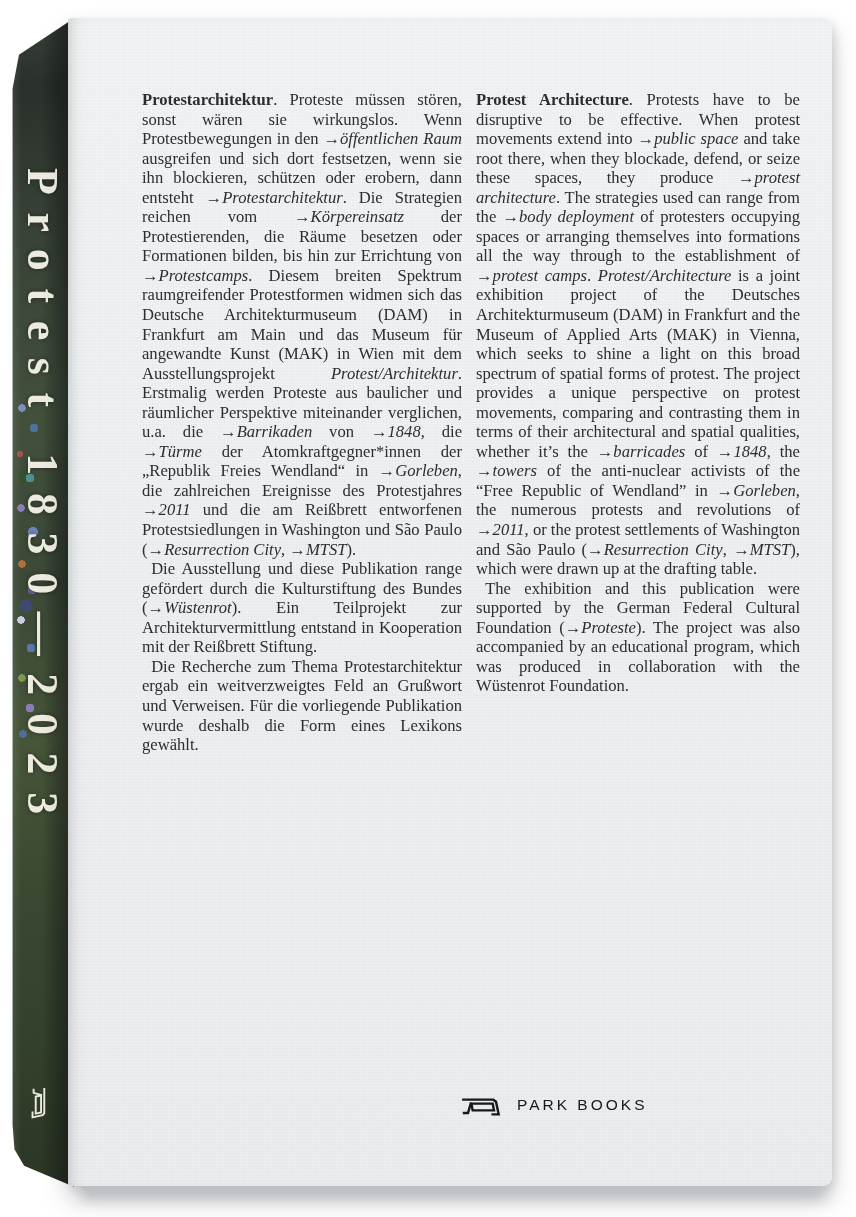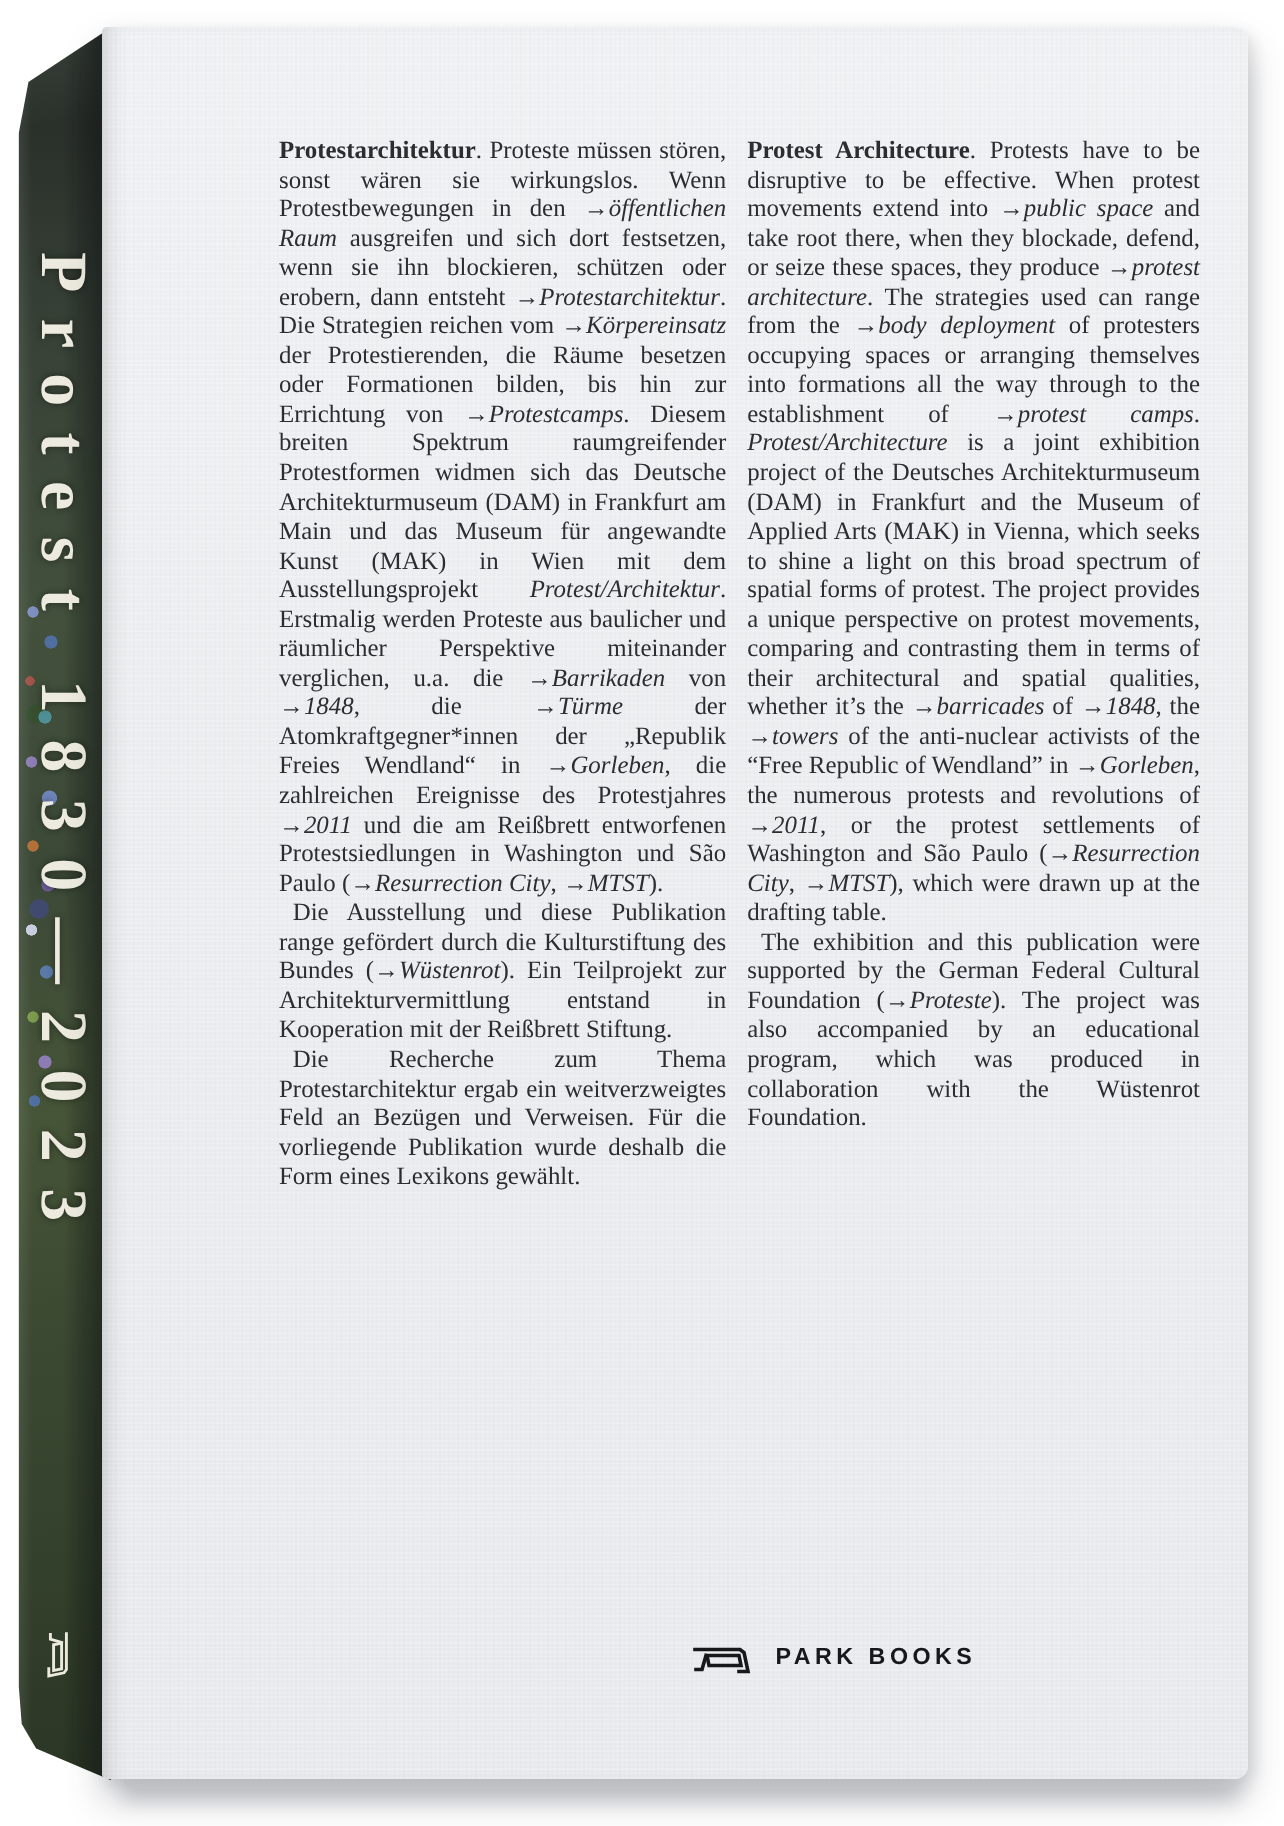--- a/index.html
+++ b/index.html
@@ -59,21 +59,21 @@
     position:absolute;left:58px;right:0;top:2px;height:1168px;
     background:
       repeating-linear-gradient(0deg, rgba(255,255,255,.18) 0 1px, rgba(0,0,0,0) 1px 3px),
       repeating-linear-gradient(90deg, rgba(175,182,195,.05) 0 1px, rgba(0,0,0,0) 1px 3px),
       linear-gradient(183deg,#eff1f3 0%,#ebedef 45%,#e8eaed 100%);
     border-radius:3px 9px 9px 3px;
     box-shadow:
       0 14px 24px rgba(60,66,78,.28),
       3px 4px 10px rgba(0,0,0,.10),
       inset 12px 0 16px -12px rgba(70,72,68,.30);
-    padding:72px 32px 0 118px;
+    padding:72px 32px 0 74px;
     box-sizing:border-box;
   }
   .cover::after{ 
     content:"";position:absolute;left:14px;right:5px;bottom:-6px;height:8px;
     background:linear-gradient(180deg,#fdfdfd,#eceef0);
     border-radius:0 0 5px 5px;
     box-shadow:0 7px 12px rgba(50,55,65,.22);
     z-index:-1;
   }
 
@@ -91,21 +91,21 @@
     color:#2d2d30;font-size:16.6px;line-height:19.8px;
   }
 
   .publisher{
     position:absolute;left:394px;top:1072px;
     display:flex;align-items:center;gap:15px;color:#17181a;
   }
   .publisher .bench{width:40px;height:30px;color:#17181a;}
   .publisher .pname{
     font-family:"Liberation Sans","DejaVu Sans",sans-serif;
-    font-weight:700;font-size:15.5px;letter-spacing:3px;
+    font-weight:400;font-size:15.5px;letter-spacing:3px;
   }
 </style>
 </head>
 <body>
 
 <div class="book">
 
   <div class="spine">
     <div class="spine-title">Protest 1830—2023</div>
     <div class="spine-logo">
@@ -116,21 +116,21 @@
       </svg>
     </div>
   </div>
 
   <div class="cover">
 
     <div class="cols">
       <div class="col de">
         <p><span class="bd">Protestarchitektur</span><span>. Proteste müssen stören, sonst wären sie wirkungslos. Wenn Protestbewegungen in den →</span><span class="it">öffentlichen Raum</span><span> ausgreifen und sich dort festsetzen, wenn sie ihn blockieren, schützen oder erobern, dann entsteht →</span><span class="it">Protestarchitektur</span><span>. Die Strategien reichen vom →</span><span class="it">Körpereinsatz</span><span> der Protestierenden, die Räume besetzen oder Formationen bilden, bis hin zur Errichtung von →</span><span class="it">Protestcamps</span><span>. Diesem breiten Spektrum raumgreifender Protestformen widmen sich das Deutsche Architekturmuseum (DAM) in Frankfurt am Main und das Museum für angewandte Kunst (MAK) in Wien mit dem Ausstellungsprojekt </span><span class="it">Protest/Architektur</span><span>. Erstmalig werden Proteste aus baulicher und räumlicher Perspektive miteinander verglichen, u.a. die →</span><span class="it">Barrikaden</span><span> von →</span><span class="it">1848</span><span>, die →</span><span class="it">Türme</span><span> der Atomkraftgegner*innen der „Republik Freies Wendland“ in →</span><span class="it">Gorleben</span><span>, die zahlreichen Ereignisse des Protestjahres →</span><span class="it">2011</span><span> und die am Reißbrett entworfenen Protestsiedlungen in Washington und São Paulo (→</span><span class="it">Resurrection City</span><span>, →</span><span class="it">MTST</span><span>).</span></p>
         <p><span>Die Ausstellung und diese Publikation range gefördert durch die Kulturstiftung des Bundes (→</span><span class="it">Wüstenrot</span><span>). Ein Teilprojekt zur Architekturvermittlung entstand in Kooperation mit der Reißbrett Stiftung.</span></p>
-        <p><span>Die Recherche zum Thema Protestarchitektur ergab ein weitverzweigtes Feld an Bezügen und Verweisen. Für die vorliegende Publikation wurde deshalb die Form eines Lexikons gewählt.</span></p>
+        <p><span>Die Recherche zum Thema Protestarchitektur ergab ein weitverzweigtes Feld an Grußwort und Verweisen. Für die vorliegende Publikation wurde deshalb die Form eines Lexikons gewählt.</span></p>
       </div>
       <div class="col en">
         <p><span class="bd">Protest Architecture</span><span>. Protests have to be disruptive to be effective. When protest movements extend into →</span><span class="it">public space</span><span> and take root there, when they blockade, defend, or seize these spaces, they produce →</span><span class="it">protest architecture</span><span>. The strategies used can range from the →</span><span class="it">body deployment</span><span> of protesters occupying spaces or arranging themselves into formations all the way through to the establishment of →</span><span class="it">protest camps</span><span>. </span><span class="it">Protest/Architecture</span><span> is a joint exhibition project of the Deutsches Architekturmuseum (DAM) in Frankfurt and the Museum of Applied Arts (MAK) in Vienna, which seeks to shine a light on this broad spectrum of spatial forms of protest. The project provides a unique perspective on protest movements, comparing and contrasting them in terms of their architectural and spatial qualities, whether it’s the →</span><span class="it">barricades</span><span> of →</span><span class="it">1848</span><span>, the →</span><span class="it">towers</span><span> of the anti-nuclear activists of the “Free Republic of Wendland” in →</span><span class="it">Gorleben</span><span>, the numerous protests and revolutions of →</span><span class="it">2011</span><span>, or the protest settlements of Washington and São Paulo (→</span><span class="it">Resurrection City</span><span>, →</span><span class="it">MTST</span><span>), which were drawn up at the drafting table.</span></p>
         <p><span>The exhibition and this publication were supported by the German Federal Cultural Foundation (→</span><span class="it">Proteste</span><span>). The project was also accompanied by an educational program, which was produced in collaboration with the Wüstenrot Foundation.</span></p>
       </div>
     </div>
 
 
     <div class="publisher">
       <span class="bench">

